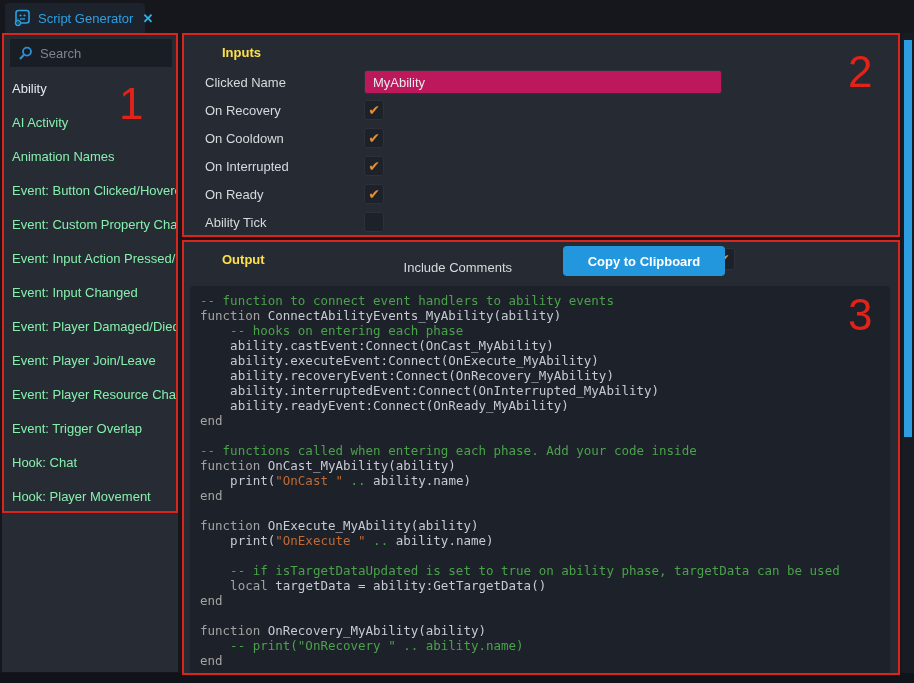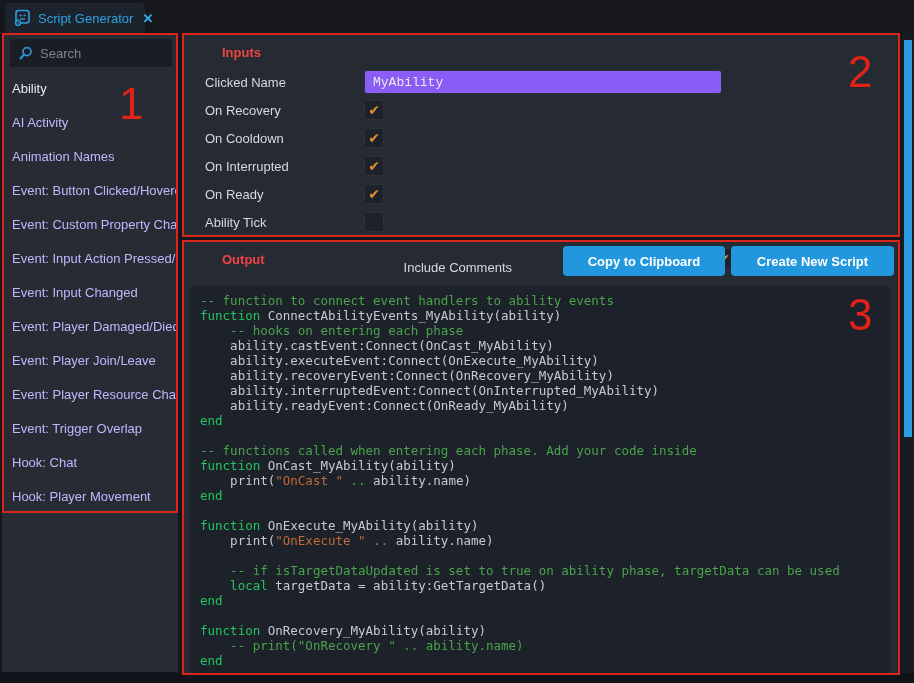--- a/index.html
+++ b/index.html
@@ -20,36 +20,36 @@
   .tab-close{color:#2db2ea;font-size:13px;font-weight:bold;margin-left:2px;cursor:pointer;}
   
   .sidebar{position:absolute;left:2px;top:33px;width:176px;height:639px;background:#262b34;overflow:hidden;}
   .searchbox{
     position:absolute;left:8px;top:6px;width:162px;height:28px;background:#191d24;
     border-radius:1px;display:flex;align-items:center;padding:0 8px;gap:7px;
   }
   .search-placeholder{color:#7f858e;font-size:13px;}
   .side-list{position:absolute;left:0;top:39px;width:176px;}
   .side-item{
-    height:34px;line-height:34px;padding-left:10px;font-size:13px;color:#c4b5fd;
+    height:34px;line-height:34px;padding-left:10px;font-size:13px;color:#86efac;
     white-space:nowrap;overflow:hidden;cursor:pointer;
   }
   .side-item.selected{color:#e8eaec;}
   
   .panel{position:absolute;background:#262a33;}
   .panel-inputs{left:182px;top:33px;width:718px;height:204px;}
   .panel-output{left:182px;top:240px;width:718px;height:435px;overflow:hidden;}
-  .panel-title{position:absolute;left:8px;top:12px;color:#ef4444;font-size:13px;font-weight:bold;padding-left:32px;}
+  .panel-title{position:absolute;left:8px;top:12px;color:#fde047;font-size:13px;font-weight:bold;padding-left:32px;}
   
   .input-rows{position:absolute;left:0;top:35px;width:718px;}
   .in-row{height:28px;display:flex;align-items:center;}
   .in-label{width:182px;padding-left:23px;color:#d7dadd;font-size:13px;}
   .text-field{
-    width:358px;height:24px;background:#8b5cf6;border-radius:3px;color:#e8eaec;
-    font-size:13px;line-height:24px;padding:0 8px;border:1px solid #2c313b;font-family:Liberation Mono, monospace;
+    width:358px;height:24px;background:#be185d;border-radius:3px;color:#e8eaec;
+    font-size:13px;line-height:24px;padding:0 8px;border:1px solid #2c313b;
   }
   .checkbox{
     width:20px;height:20px;background:#1d212a;border-radius:3px;border:1px solid #2c313b;
     display:flex;align-items:center;justify-content:center;cursor:pointer;
   }
   .checkbox .chk{color:#e09035;font-size:14px;line-height:1;}
   
   .inc-label{position:absolute;right:388px;top:20px;color:#d7dadd;font-size:13px;white-space:nowrap;}
   .inc-check{position:absolute;left:531px;top:8px;width:22px;height:22px;}
   .btn{
@@ -61,21 +61,21 @@
   .btn-create{left:549px;width:163px;}
   
   .codebox{
     position:absolute;left:8px;top:46px;width:700px;height:388px;background:#1d212a;
     border-radius:4px;padding:7px 10px;overflow:hidden;
     font-family:"DejaVu Sans Mono","Liberation Mono",monospace;font-size:12.5px;line-height:15px;
   }
   .code-line{white-space:pre;min-height:15px;}
   .tok-t{color:#c6cad2;}
   .tok-c{color:#4aa24a;}
-  .tok-k{color:#22c55e;}
+  .tok-k{color:#a3a3a3;}
   .tok-s{color:#c06a35;}
   .tok-o{color:#4aa24a;}
   
   .scroll-track{position:absolute;left:902px;top:33px;width:12px;height:650px;background:#181b21;}
   .scroll-thumb{position:absolute;left:2px;top:7px;width:8px;height:397px;background:#2d9de2;}
   .bottom-strip{position:absolute;left:0;top:673px;width:914px;height:10px;background:#10131a;}
   
   .anno-box{position:absolute;border:2px solid #d9261c;pointer-events:none;}
   .box1{left:2px;top:33px;width:176px;height:480px;}
   .box2{left:182px;top:33px;width:718px;height:204px;}
@@ -178,21 +178,20 @@
     </div>
   </div>
 
   <div class="panel panel-output">
     <div class="panel-title">Output</div>
     <span class="inc-label">Include Comments</span>
     <div class="checkbox inc-check">
       <span class="chk">✔</span>
     </div>
     <button class="btn btn-copy">Copy to Clipboard</button>
-    <button class="btn btn-create">Create New Script</button>
     <div class="codebox">
         <div class="code-line"><span class="tok-c">-- function to connect event handlers to ability events</span></div>
         <div class="code-line"><span class="tok-k">function</span><span class="tok-t"> ConnectAbilityEvents_MyAbility(ability)</span></div>
         <div class="code-line"><span class="tok-c">    -- hooks on entering each phase</span></div>
         <div class="code-line"><span class="tok-t">    ability.castEvent:Connect(OnCast_MyAbility)</span></div>
         <div class="code-line"><span class="tok-t">    ability.executeEvent:Connect(OnExecute_MyAbility)</span></div>
         <div class="code-line"><span class="tok-t">    ability.recoveryEvent:Connect(OnRecovery_MyAbility)</span></div>
         <div class="code-line"><span class="tok-t">    ability.interruptedEvent:Connect(OnInterrupted_MyAbility)</span></div>
         <div class="code-line"><span class="tok-t">    ability.readyEvent:Connect(OnReady_MyAbility)</span></div>
         <div class="code-line"><span class="tok-k">end</span></div>

